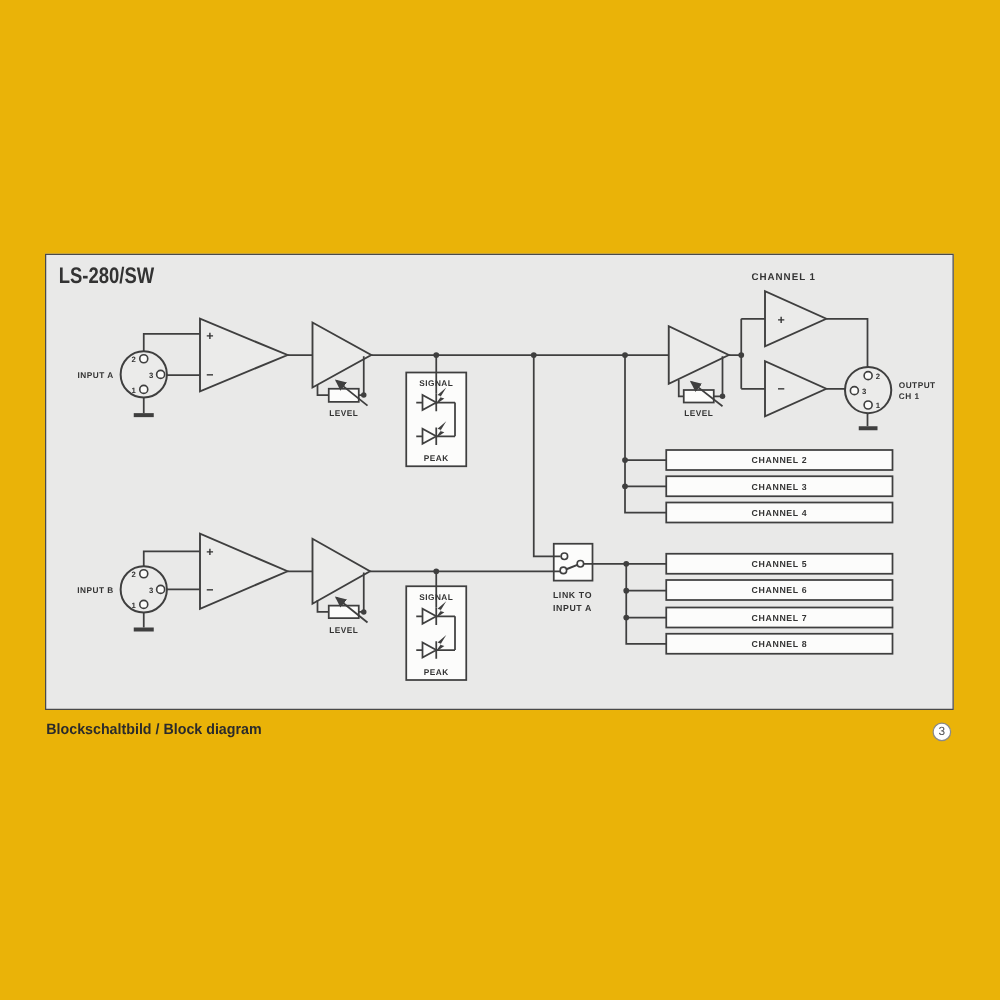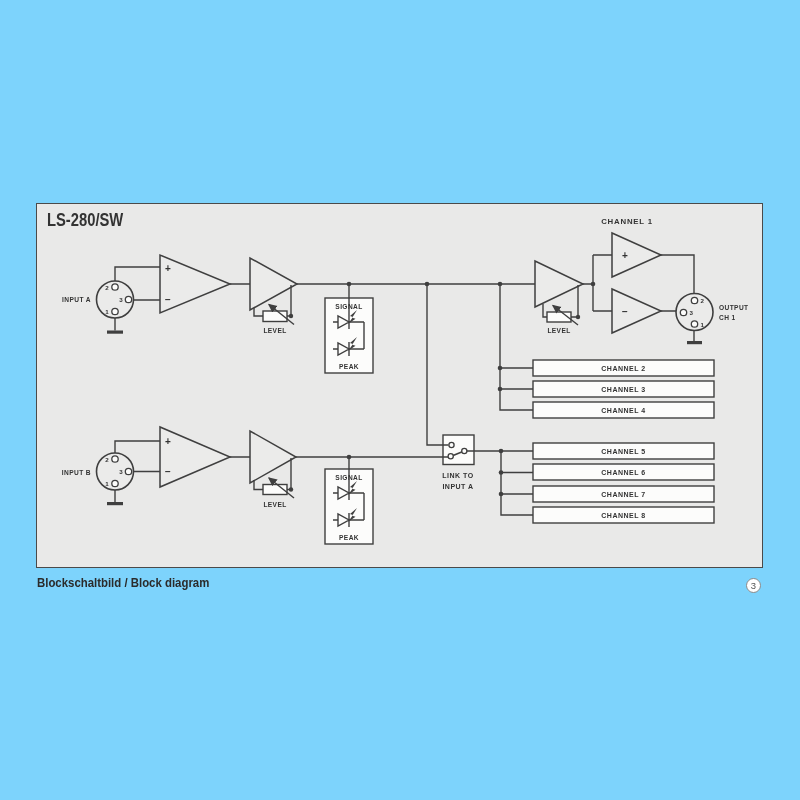--- a/index.html
+++ b/index.html
@@ -1,16 +1,16 @@
 <!DOCTYPE html>
 <html><head>
 <meta charset="utf-8">
 <style>
   html,body{margin:0;padding:0;background:#fff;}
-  .page{position:relative;width:800px;height:800px;background:#7dd3fc;font-family:"Liberation Sans",sans-serif;overflow:hidden;}
+  .page{position:relative;width:800px;height:800px;background:#eab308;font-family:"Liberation Sans",sans-serif;overflow:hidden;}
   .panel{position:absolute;left:36px;top:203px;width:727px;height:365px;background:#e9e9e8;border:1.5px solid #4a4a4a;box-sizing:border-box;}
   .title{position:absolute;left:47px;top:210px;font-size:18px;font-weight:bold;color:#333;transform:scaleX(.82);transform-origin:0 0;white-space:nowrap;}
   .caption{position:absolute;left:37px;top:576px;font-size:12px;font-weight:bold;color:#2b2b2b;transform:scaleX(.95);transform-origin:0 0;white-space:nowrap;}
   .pagenum{position:absolute;left:746px;top:578px;width:15px;height:15px;border:1px solid #8a8a8a;border-radius:50%;display:flex;align-items:center;justify-content:center;font-size:9.5px;color:#555;background:#fff;box-sizing:border-box;}
   svg.schematic{position:absolute;left:0;top:0;pointer-events:none;}
   .w{fill:none;stroke:#3f3f3f;stroke-width:1.4px;}
   .box{fill:#fcfcfb;stroke:#3f3f3f;stroke-width:1.4px;}
   .tri{fill:#ebebea;stroke:#3f3f3f;stroke-width:1.5px;stroke-linejoin:miter;}
   .xlr{fill:#ebebea;stroke:#3f3f3f;stroke-width:1.6px;}
   .pin{fill:#fcfcfb;stroke:#3f3f3f;stroke-width:1.3px;}

